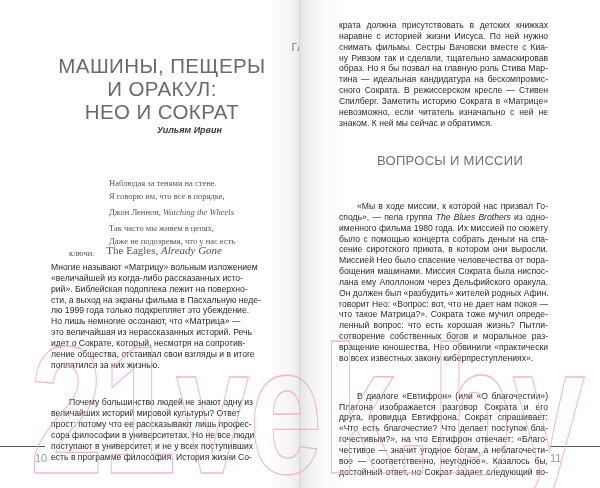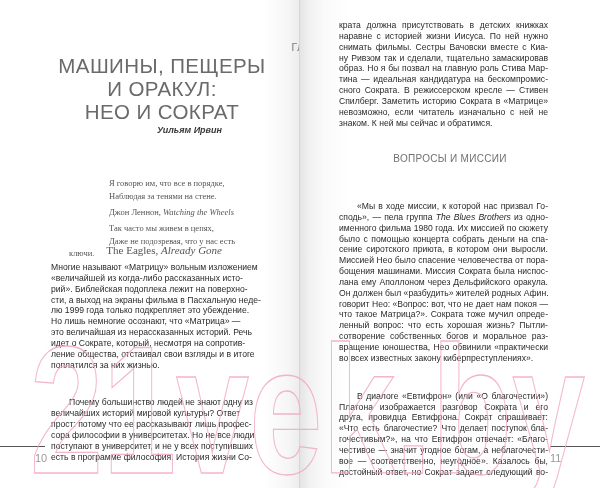--- a/index.html
+++ b/index.html
@@ -56,21 +56,21 @@
     position: absolute; font-size: 8.6px; line-height: 10.85px; color: #2a2a2a;
     text-align: justify;
   }
   .body-text .ln { display: block; white-space: nowrap; text-align-last: justify; }
   .body-text .ln.last { text-align-last: left; }
   .body-text .ln.indent { padding-left: 18px; margin-top: 27px; }
   .left-body { left: 51px; width: 171px; top: 262px; }
   .right-body-1 { left: 339px; width: 209px; top: 20px; }
   .section-head {
     position: absolute; left: 300px; width: 300px; top: 153px; text-align: center;
-    font-size: 10px; color: #707070; letter-spacing: 0.3px; font-weight: 300;
+    font-size: 13px; color: #707070; letter-spacing: 0.3px; font-weight: 300;
   }
   .right-body-2 { left: 339px; width: 209px; top: 174px; }
 
   .footer-rule-left { position: absolute; left: 0; top: 446px; width: 45px; height: 1px; background: #555; }
   .footer-rule-right { position: absolute; left: 550px; top: 446px; width: 50px; height: 1px; background: #555; }
   .page-num-left { position: absolute; left: 35px; top: 452px; font-size: 11px; color: #9a9a9a; font-weight: 300; }
   .page-num-right { position: absolute; left: 550px; top: 452px; font-size: 11px; color: #9a9a9a; font-weight: 300; }
 
   .watermark {
     position: absolute; left: 30px; top: 318px; width: 560px; height: 170px;
@@ -87,22 +87,22 @@
 <div class="page page-left">
   <div class="chapter-label">ГЛАВА 1</div>
   <div class="chapter-title">
     <span>МАШИНЫ, ПЕЩЕРЫ</span>
     <span>И ОРАКУЛ:</span>
     <span>НЕО И СОКРАТ</span>
   </div>
   <div class="author">Уильям Ирвин</div>
 
   <div class="epigraph ep1">
+    <span class="line">Наблюдая за тенями на стене.</span>
     <span class="line">Я говорю им, что все в порядке,</span>
-    <span class="line">Наблюдая за тенями на стене.</span>
     <span class="ep-attrib"><span>Джон Леннон, </span><i>Watching the Wheels</i></span>
   </div>
 
   <div class="epigraph ep2">
     <span class="line">Так часто мы живем в цепях,</span>
     <span class="line">Даже не подозревая, что у нас есть</span>
     <span class="line cont">ключи.</span>
   </div>
   <div class="ep2-attrib"><span>The Eagles, </span><i>Already Gone</i></div>
 

